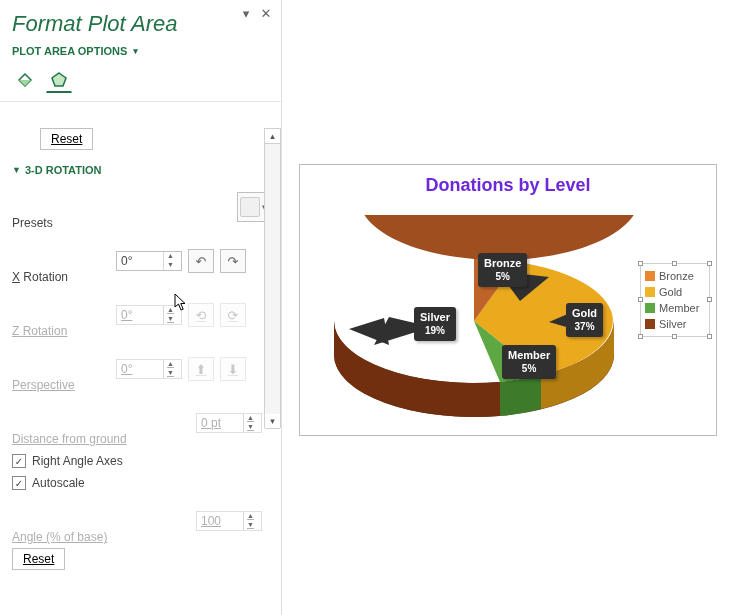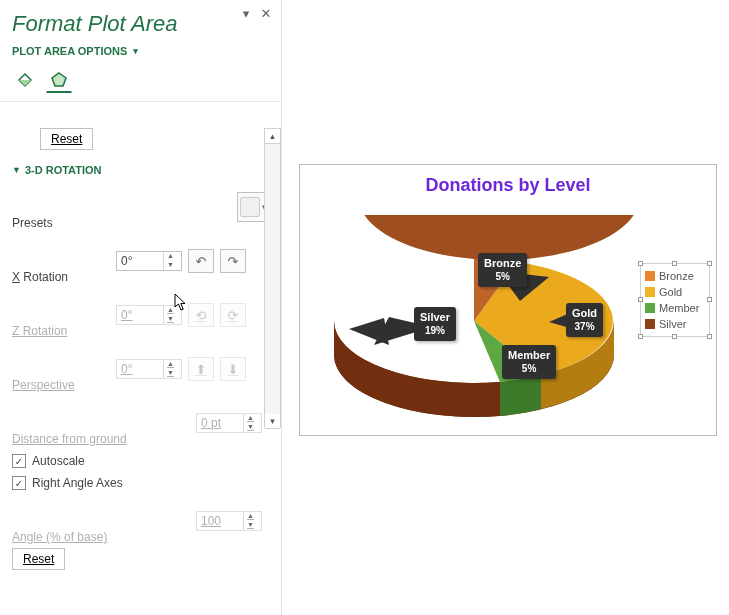--- a/index.html
+++ b/index.html
@@ -142,26 +142,26 @@
         <input disabled="" value="0 pt" style="">
         <div class="spin-btns">
             <span>▲</span>
             <span>▼</span>
           </div>
       </div>
     </div>
 
     <div class="row">
       <span class="chk on"></span>
+      <span>Right Angle Axes</span>
+    </div>
+
+    <div class="row">
+      <span class="chk on"></span>
       <span>Autoscale</span>
-    </div>
-
-    <div class="row">
-      <span class="chk on"></span>
-      <span>Right Angle Axes</span>
     </div>
 
 
     <div class="row disabled">
       <span class="label" style="width:184px">Angle (% of base)</span>
       <div class="spin">
         <input disabled="" value="100" style="">
         <div class="spin-btns">
             <span>▲</span>
             <span>▼</span>

